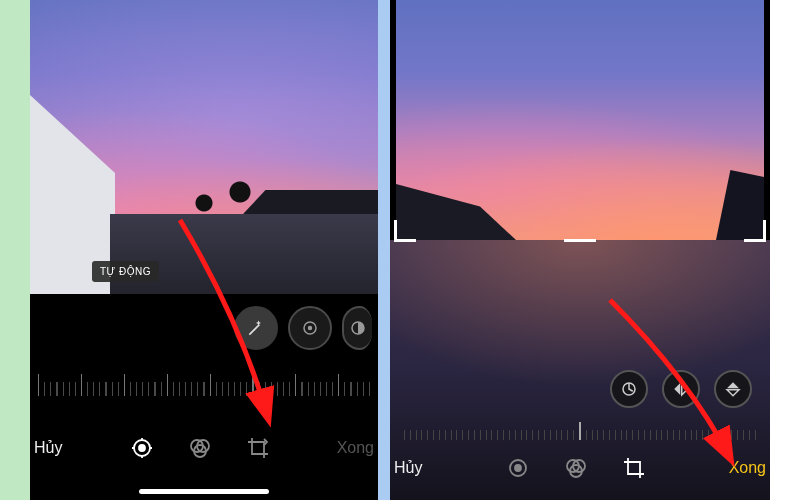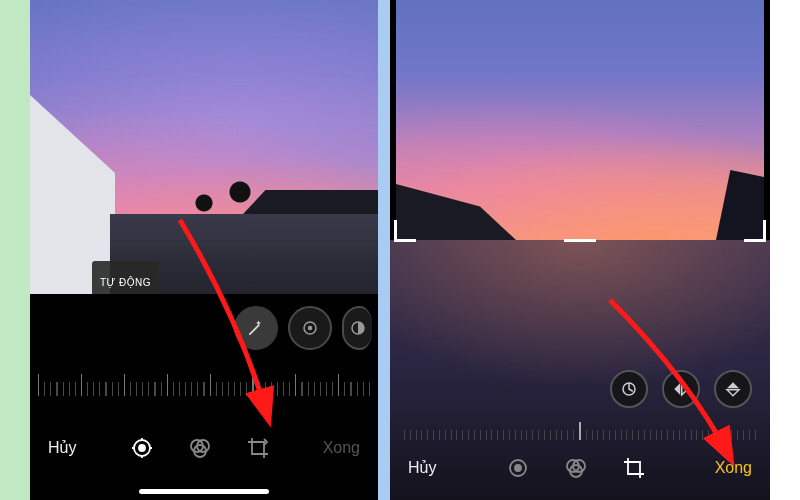--- a/index.html
+++ b/index.html
@@ -61,21 +61,21 @@
       radial-gradient(circle at 80% 60%, #111 0 8px, transparent 9px);
     filter: blur(0.6px);
   }
   .label-auto {
     position: absolute;
     top: 261px; left: 62px;
     background: rgba(40,40,40,0.9);
     color: #fff;
     font-size: 10px;
     letter-spacing: 0.5px;
-    padding: 16px 8px;
+    padding: 5px 8px;
     border-radius: 3px;
   }
 
   
   .panel1 {
     position: absolute;
     left: 0; right: 0; bottom: 0;
     height: 206px;
     background: #000;
   }
@@ -106,21 +106,21 @@
   .ruler span {
     width: 1.2px; height: 14px; background: #4a4a4a;
   }
   .ruler span.tall { height: 22px; background: #777; }
 
   .toolbar {
     position: absolute;
     bottom: 30px; left: 0; right: 0;
     height: 44px;
     display: flex; align-items: center;
-    padding: 0 18px;
+    padding: 0 4px;
     color: #eee;
   }
   .toolbar .left, .toolbar .right { font-size: 16px; }
   .toolbar .right.dim { color: #555; }
   .toolbar .right.gold { color: #f5c518; font-weight: 500; }
   .toolbar .center {
     flex: 1;
     display: flex; justify-content: center; gap: 32px;
   }
   .ticon { width: 26px; height: 26px; display: flex; align-items: center; justify-content: center; }

